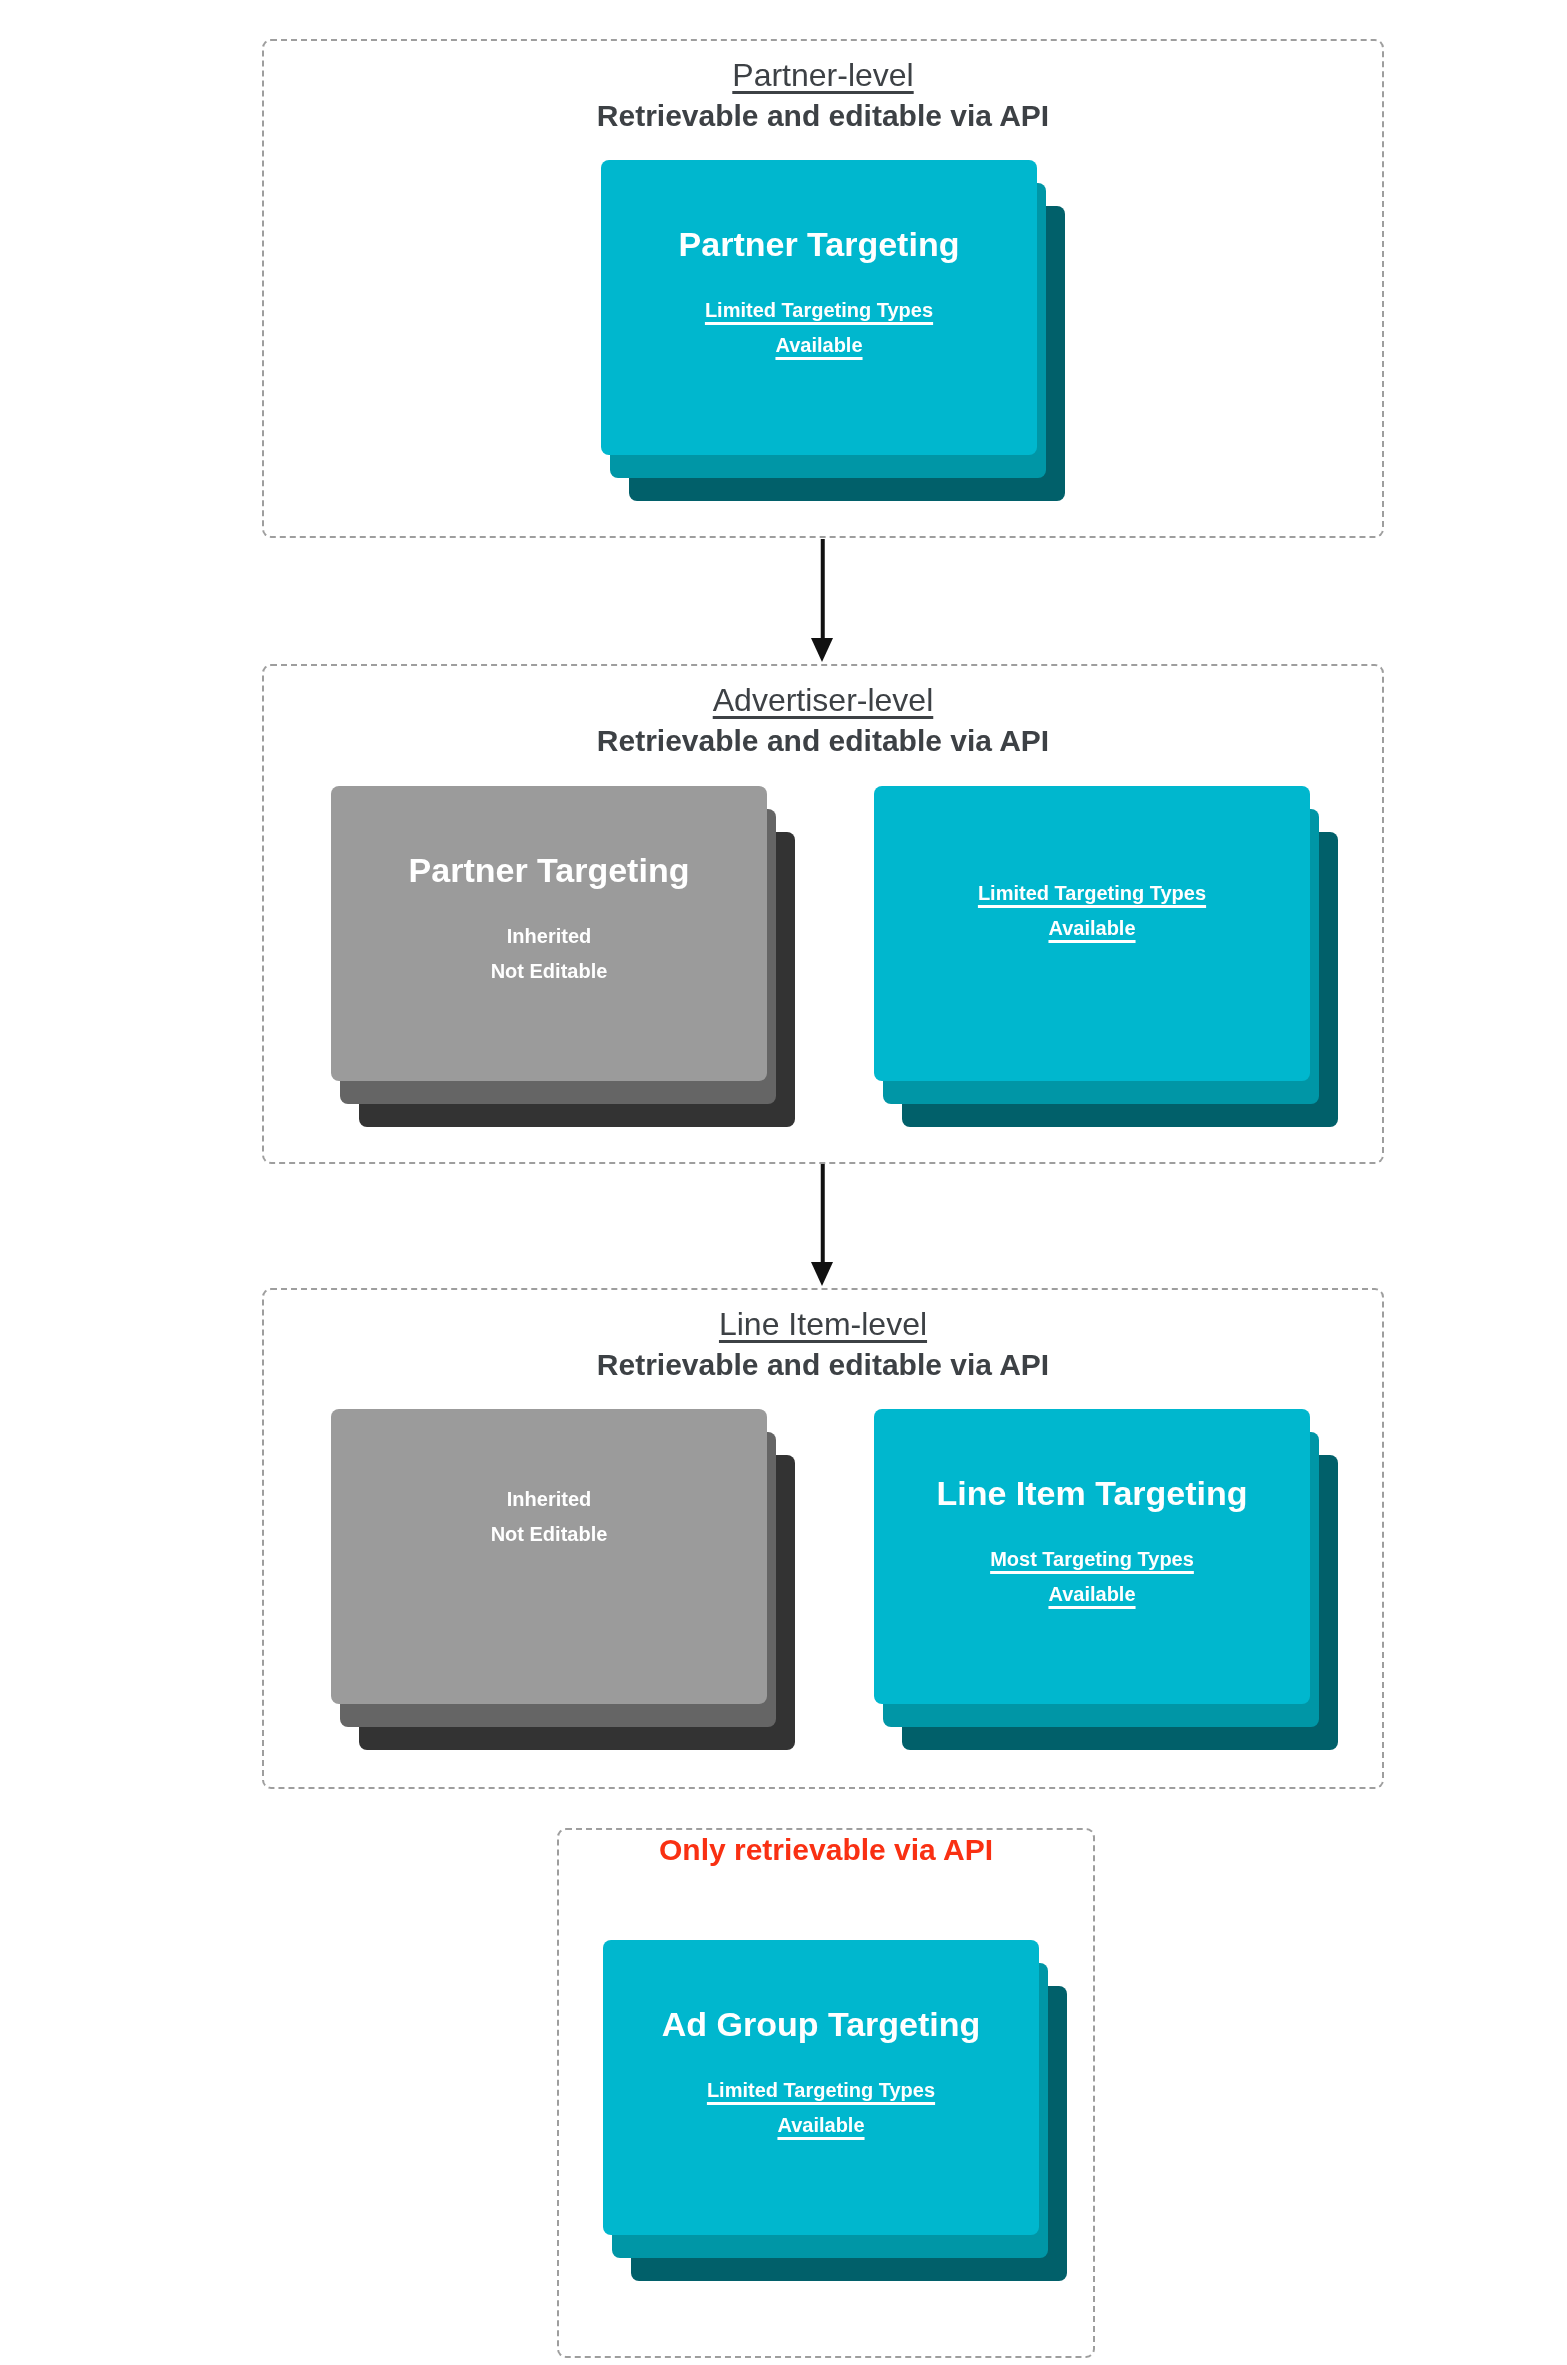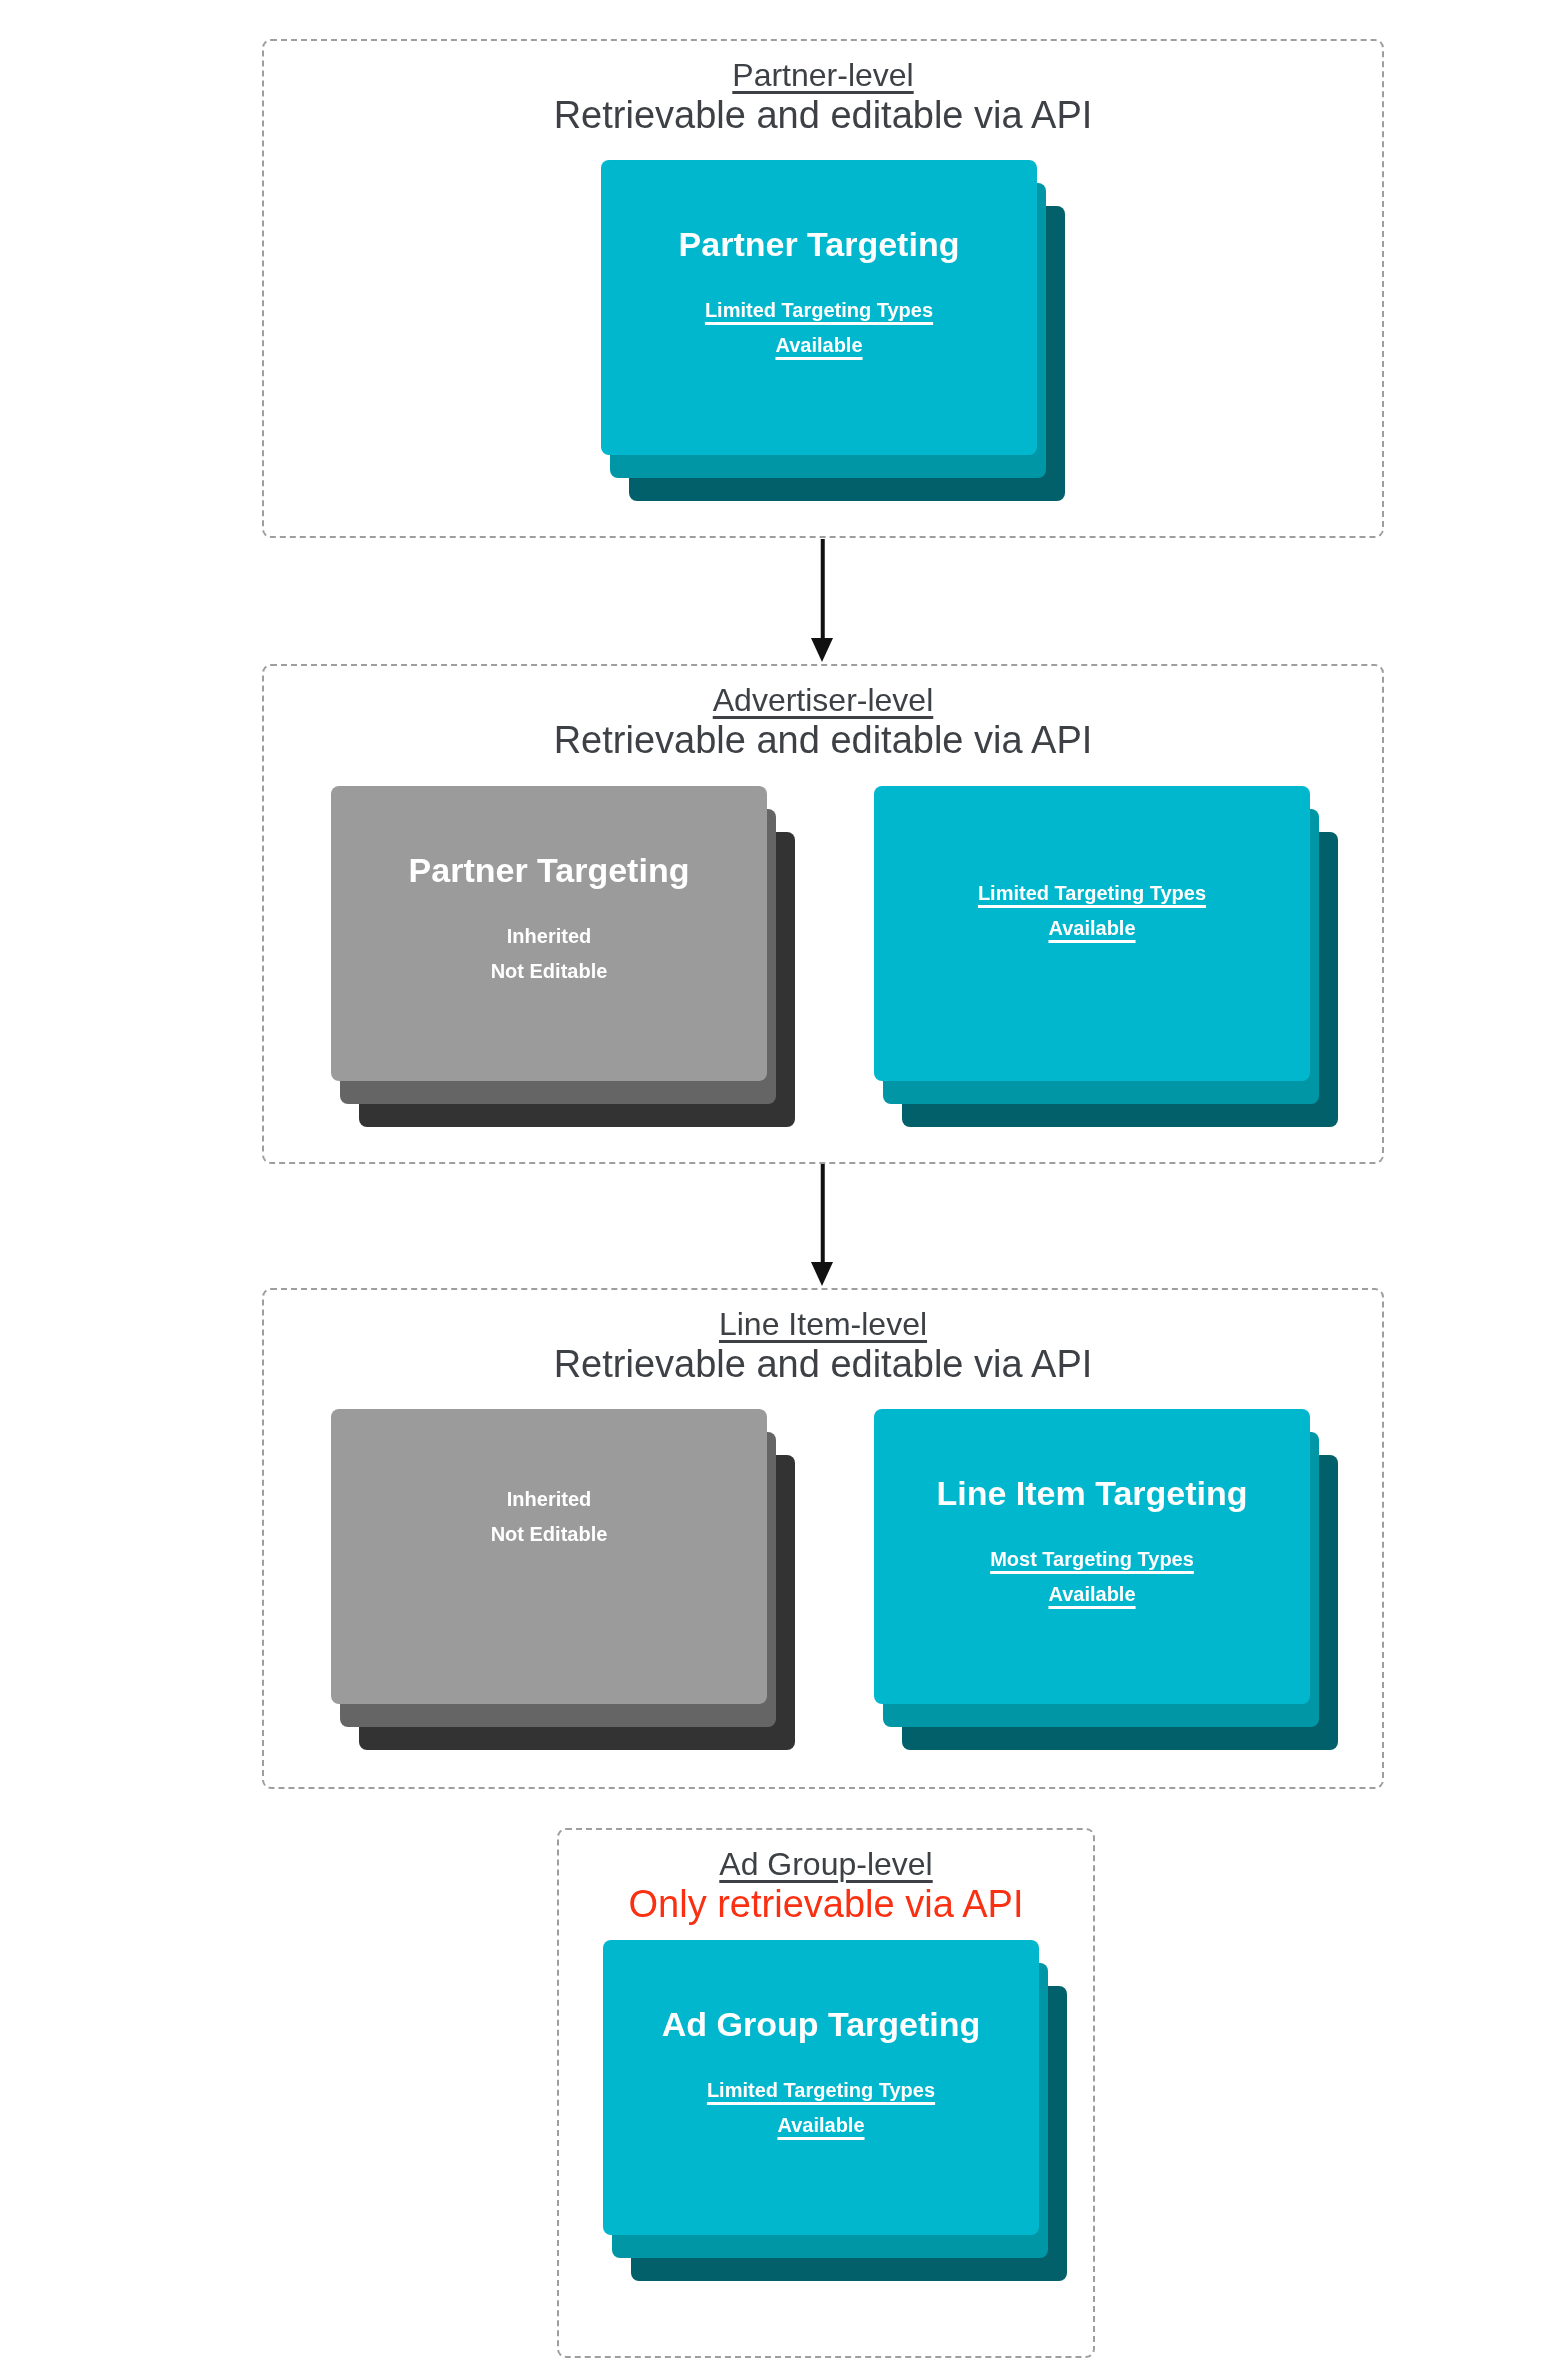--- a/index.html
+++ b/index.html
@@ -30,22 +30,22 @@
     text-align:center;
     font-size:32px; line-height:41px;
     font-weight:400;
     color:var(--heading);
     text-decoration:underline;
     text-decoration-thickness:2.7px;
     text-underline-offset:5.4px;
   }
   .panel-subtitle {
     text-align:center;
-    font-size:38px; line-height:39px;
-    font-weight:400;
+    font-size:30px; line-height:39px;
+    font-weight:700;
     color:var(--heading);
   }
   .panel-subtitle.alert { color:var(--alert_red); }
 
   
   .stack { position:absolute; width:436px; height:295px; }
   #stack-0      { left:567px; top:160px; }
   #stack-1-gray { left:297px; top:786px; }
   #stack-1-teal { left:840px; top:786px; }
   #stack-2-gray { left:297px; top:1409px; }
@@ -193,21 +193,20 @@
         <div></div>
       </div>
       <div class="card-sub">
         <div class="sub-line">Most Targeting Types</div>
         <div class="sub-line">Available</div>
       </div>
     </div>
   </div>
 
   <section class="panel" id="panel-3">
-    <div class="panel-title">Ad Group-level</div>
     <div class="panel-subtitle alert">Only retrievable via API</div>
   </section>
   <div class="stack teal" id="stack-3">
     <div class="layer back"></div>
     <div class="layer mid"></div>
     <div class="card">
       <div class="card-title">
         <div>Ad Group Targeting</div>
         <div></div>
       </div>

